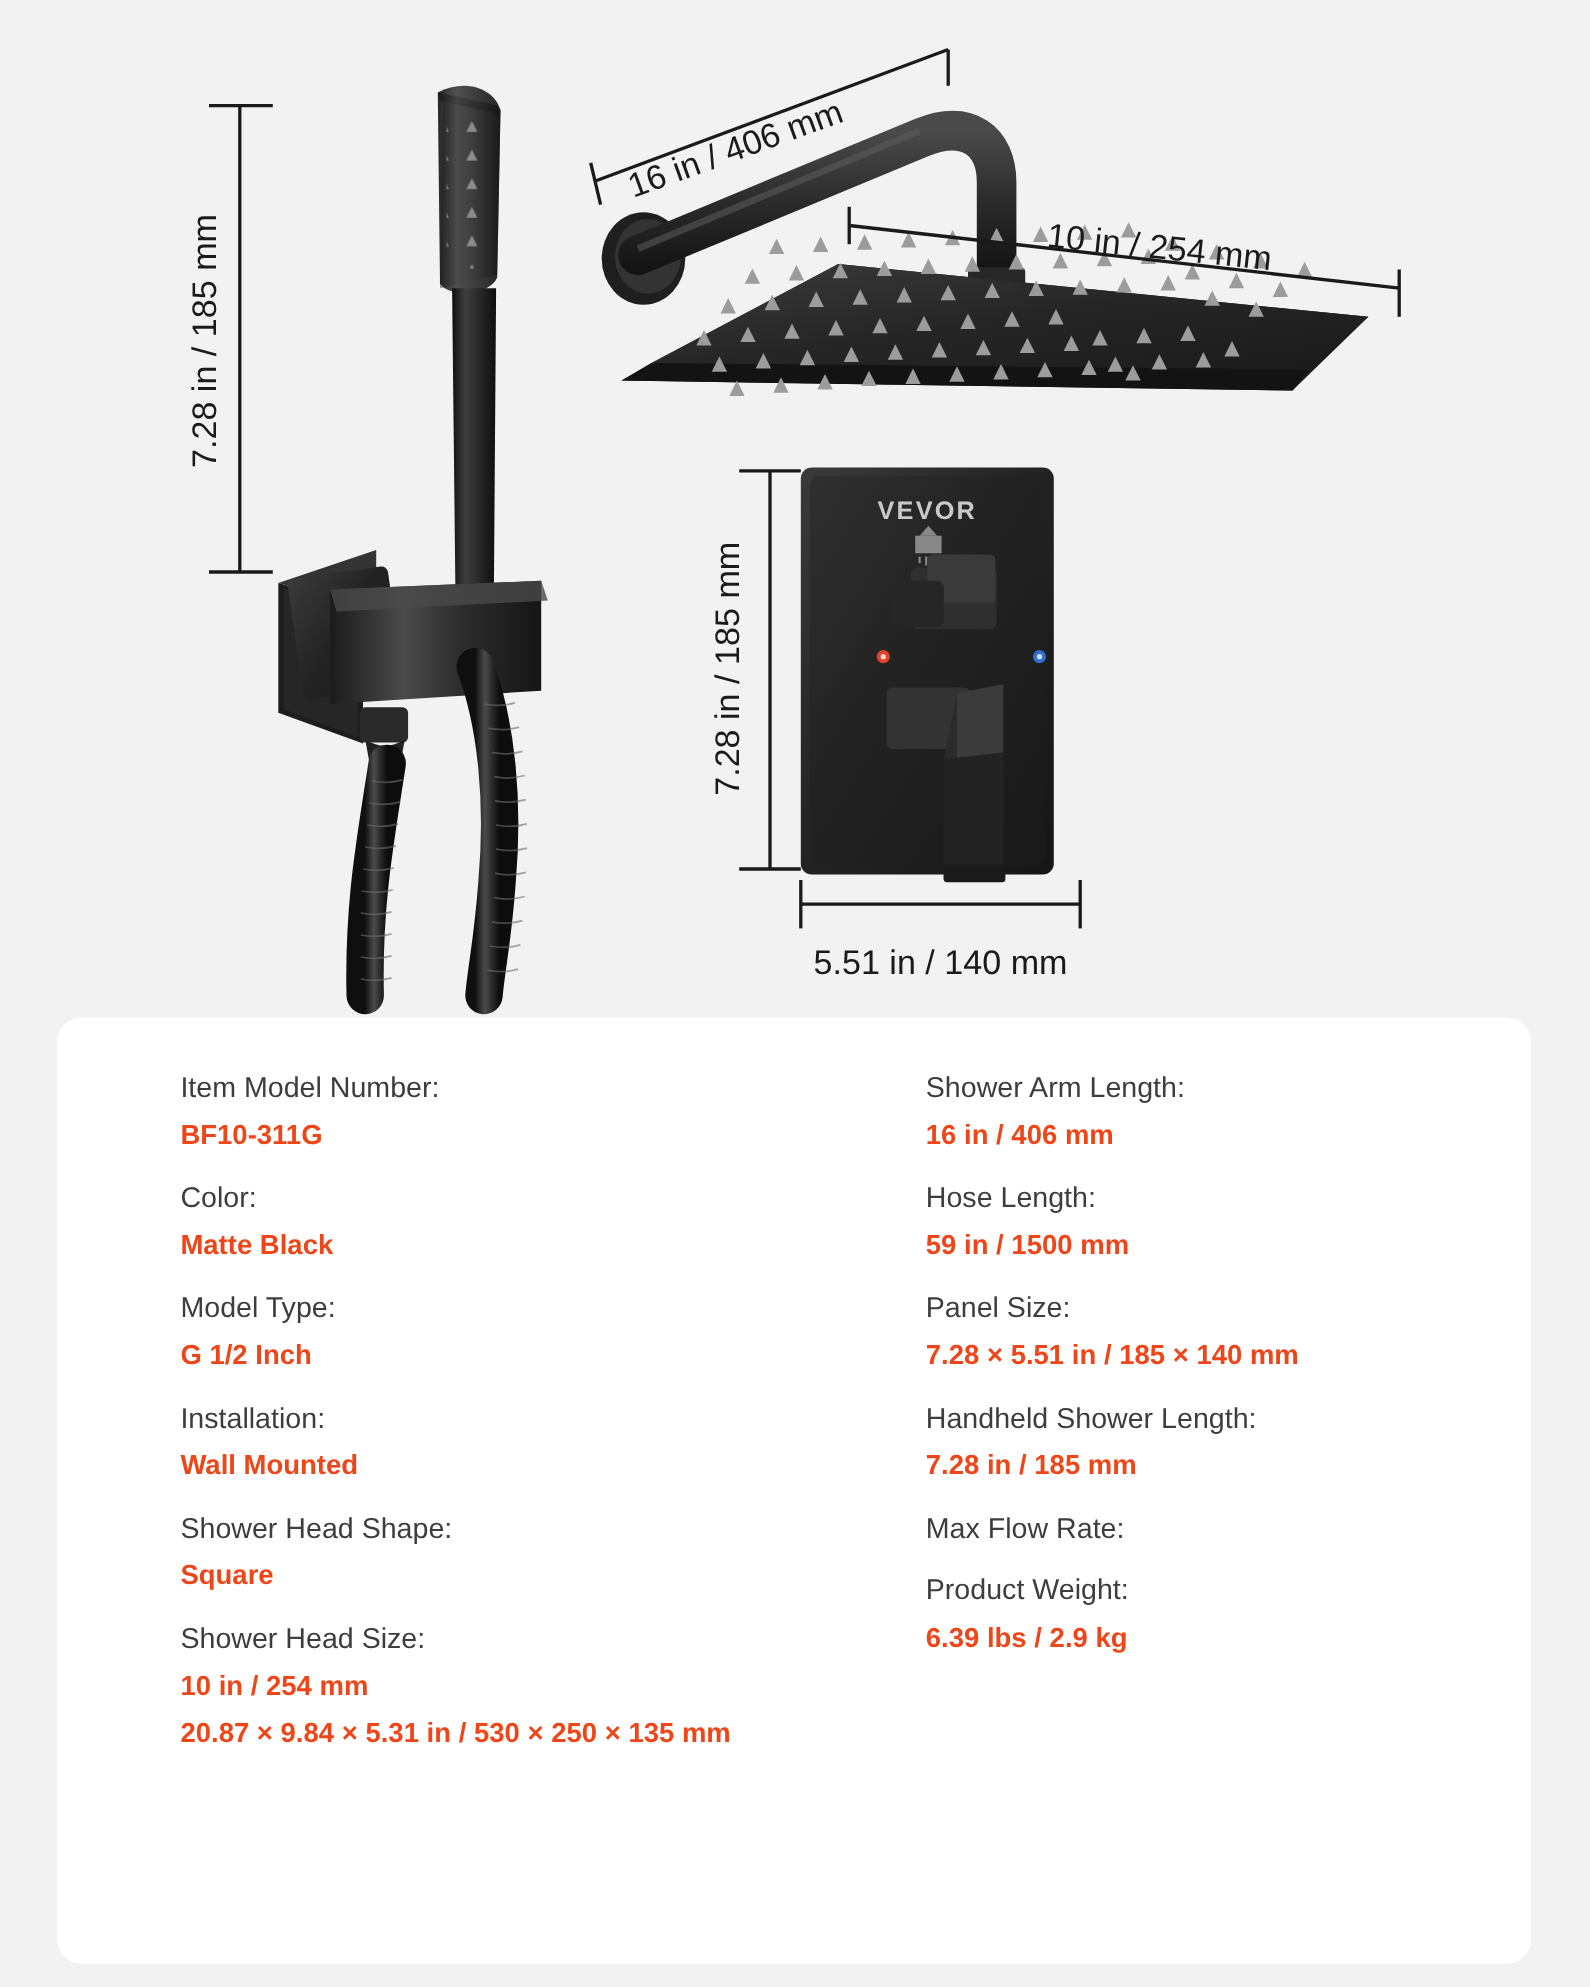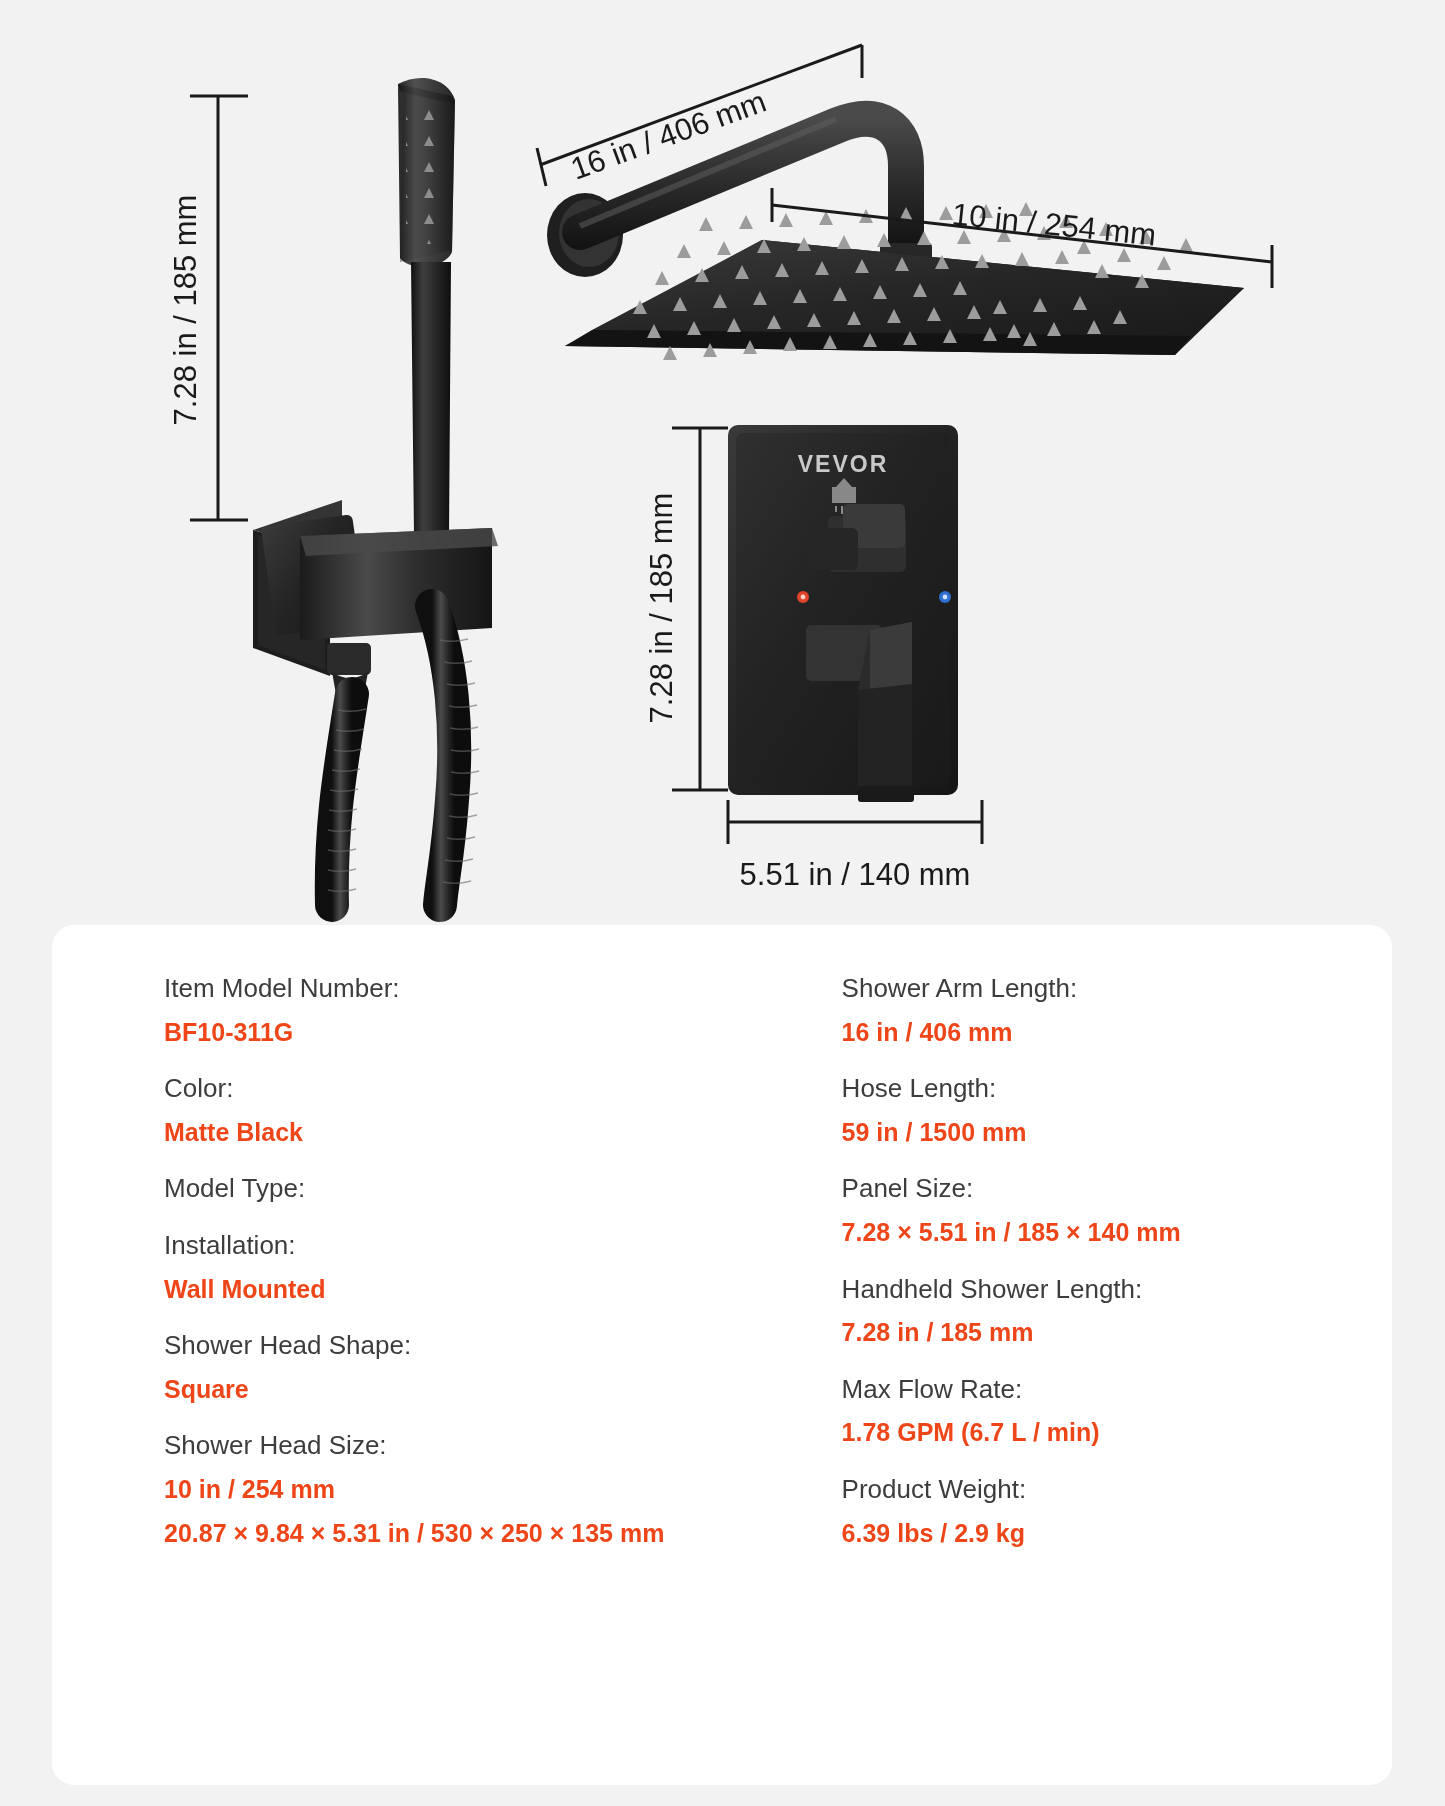--- a/index.html
+++ b/index.html
@@ -377,20 +377,21 @@
     <div class="spec-columns">
 
       <div class="spec-col left">
         <div class="spec-label">Item Model Number:</div>
         <div class="spec-value">BF10-311G</div>
 
         <div class="spec-label">Color:</div>
         <div class="spec-value">Matte Black</div>
 
         <div class="spec-label">Model Type:</div>
+        <div class="spec-value">G 1/2 Inch</div>
 
         <div class="spec-label">Installation:</div>
         <div class="spec-value">Wall Mounted</div>
 
         <div class="spec-label">Shower Head Shape:</div>
         <div class="spec-value">Square</div>
 
         <div class="spec-label">Shower Head Size:</div>
         <div class="spec-value">10 in / 254 mm</div>
 
@@ -404,21 +405,20 @@
         <div class="spec-label">Hose Length:</div>
         <div class="spec-value">59 in / 1500 mm</div>
 
         <div class="spec-label">Panel Size:</div>
         <div class="spec-value">7.28 × 5.51 in / 185 × 140 mm</div>
 
         <div class="spec-label">Handheld Shower Length:</div>
         <div class="spec-value">7.28 in / 185 mm</div>
 
         <div class="spec-label">Max Flow Rate:</div>
-        <div class="spec-value">1.78 GPM (6.7 L / min)</div>
 
         <div class="spec-label">Product Weight:</div>
         <div class="spec-value">6.39 lbs / 2.9 kg</div>
       </div>
 
     </div>
   </div>
 
 </div>
 

